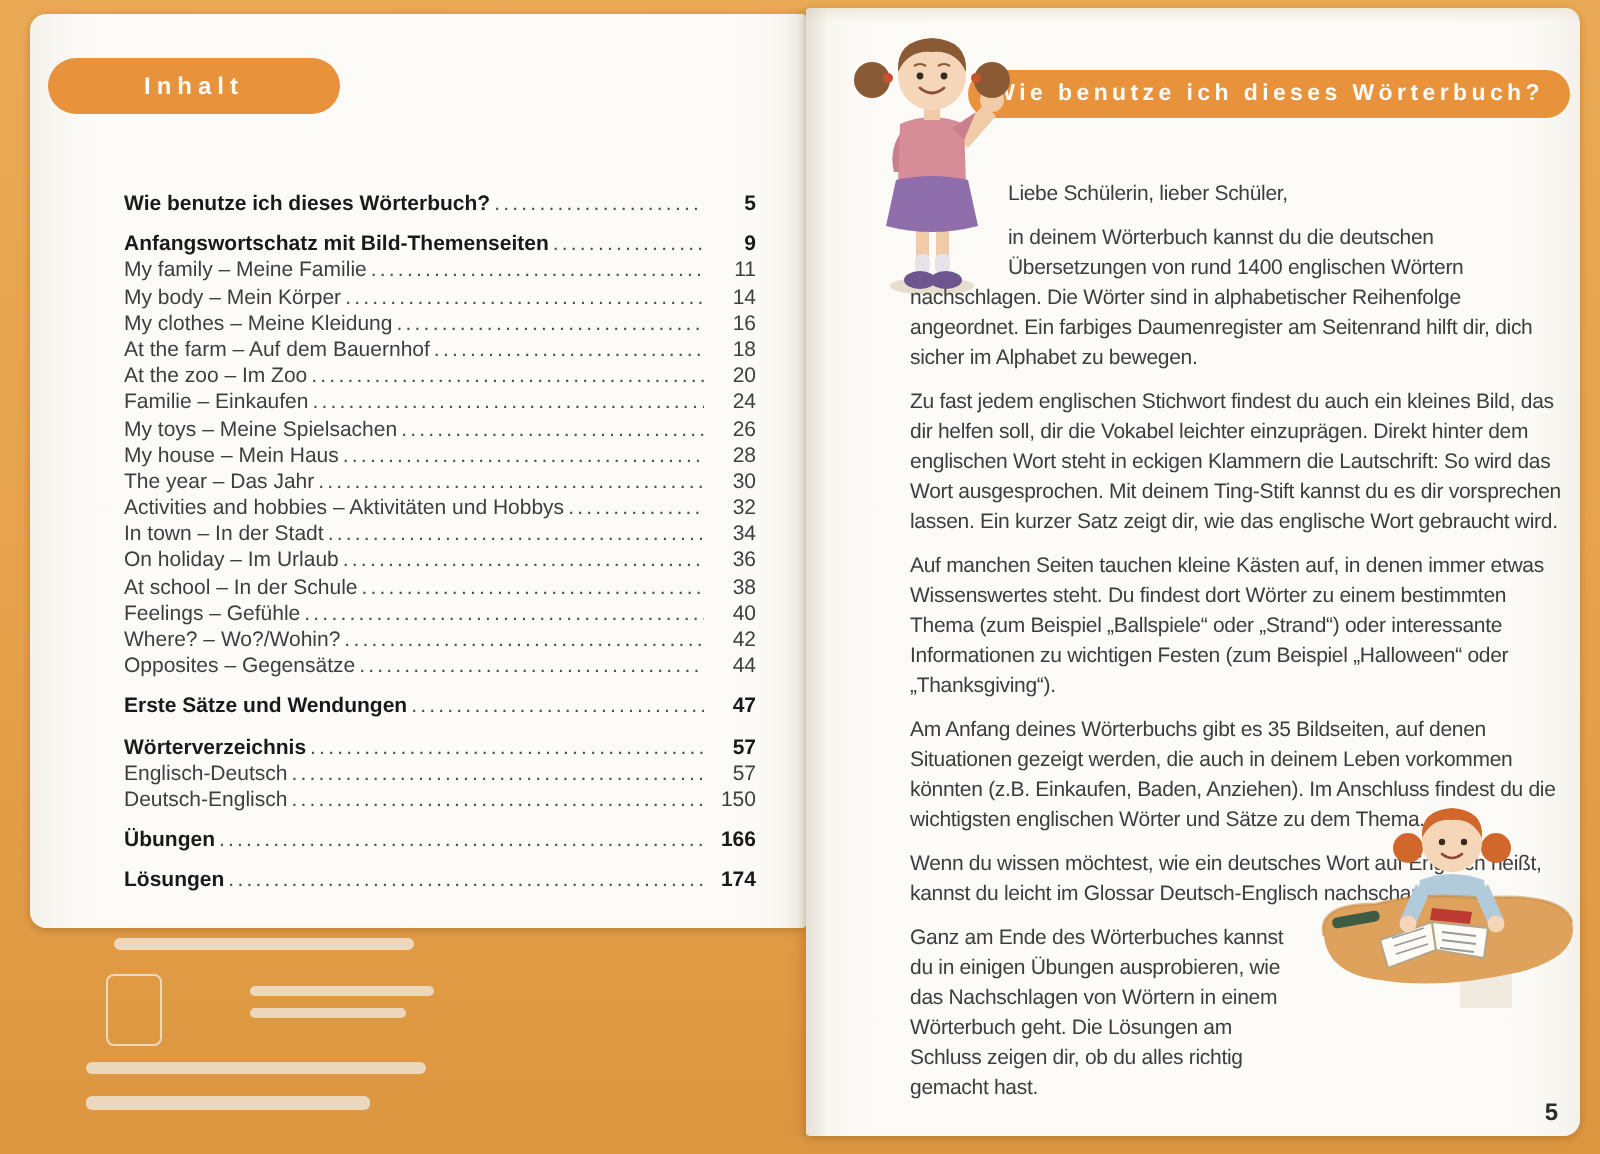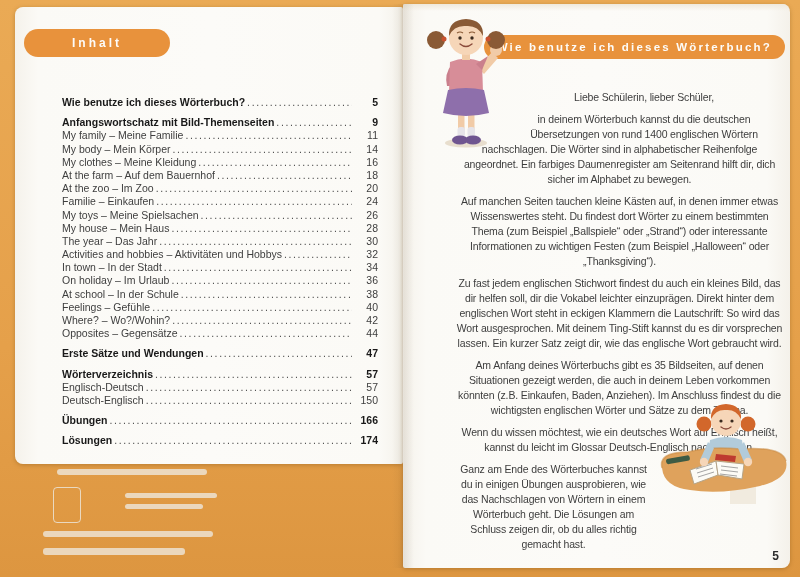--- a/index.html
+++ b/index.html
@@ -39,21 +39,21 @@
   .toc-row.gap{margin-top:7px;}
   .toc-label{white-space:nowrap;}
   .toc-dots{flex:1;overflow:hidden;white-space:nowrap;margin:0 2px;color:#4C4C4C;letter-spacing:1.6px;font-weight:normal;}
   .toc-dots::after{content:"..........................................................................................................";}
   .toc-page{text-align:right;min-width:24px;white-space:nowrap;}
   
   .rp-text{
     position:absolute;left:52px;right:6px;top:86px;
     font-size:10.5px;line-height:15px;color:#3D3D3D;letter-spacing:-0.15px;
   }
-  .rp-text p{margin:0 0 7px 0;text-align:center;}
+  .rp-text p{margin:0 0 7px 0;}
   .sp-girl{float:left;width:49px;height:52px;}
   .sp-table{float:right;width:126px;height:78px;margin-left:6px;}
   
   .illu-waving{position:absolute;left:17px;top:8px;width:92px;height:138px;}
   .illu-reading{position:absolute;left:240px;top:390px;width:150px;height:112px;}
   .folio{position:absolute;right:11px;top:545px;font-size:12px;font-weight:bold;color:#2C2C2C;}
   
   .ghost{position:absolute;background:#EFECE5;border-radius:3px;opacity:.75;}
   .ghost-box{position:absolute;border:1.5px solid #ECE8E0;border-radius:4px;background:transparent;opacity:.8;}
 </style>
@@ -223,22 +223,22 @@
     <circle cx="52" cy="26" r="1.7" fill="#3A2A1E"></circle>
     <path d="M40 32 Q46 37 52 32" stroke="#8A4A3A" stroke-width="1.4" fill="none" stroke-linecap="round"></path>
     <path d="M37 21 Q40 19 43 21" stroke="#8A5A35" stroke-width="1.1" fill="none"></path>
     <path d="M49 21 Q52 19 55 21" stroke="#8A5A35" stroke-width="1.1" fill="none"></path>
   </svg>
 
   <div class="rp-text">
     <div class="sp-girl"></div>
     <p>Liebe Schülerin, lieber Schüler,</p>
     <p>in deinem Wörterbuch kannst du die deutschen Übersetzungen von rund 1400 englischen Wörtern nachschlagen. Die Wörter sind in alphabetischer Reihenfolge angeordnet. Ein farbiges Daumenregister am Seitenrand hilft dir, dich sicher im Alphabet zu bewegen.</p>
+    <p>Zu fast jedem englischen Stichwort findest du auch ein kleines Bild, das dir helfen soll, dir die Vokabel leichter einzuprägen. Direkt hinter dem englischen Wort steht in eckigen Klammern die Lautschrift: So wird das Wort ausgesprochen. Mit deinem Ting-Stift kannst du es dir vorsprechen lassen. Ein kurzer Satz zeigt dir, wie das englische Wort gebraucht wird.</p>
     <p>Auf manchen Seiten tauchen kleine Kästen auf, in denen immer etwas Wissenswertes steht. Du findest dort Wörter zu einem bestimmten Thema (zum Beispiel „Ballspiele“ oder „Strand“) oder interessante Informationen zu wichtigen Festen (zum Beispiel „Halloween“ oder „Thanksgiving“).</p>
-    <p>Zu fast jedem englischen Stichwort findest du auch ein kleines Bild, das dir helfen soll, dir die Vokabel leichter einzuprägen. Direkt hinter dem englischen Wort steht in eckigen Klammern die Lautschrift: So wird das Wort ausgesprochen. Mit deinem Ting-Stift kannst du es dir vorsprechen lassen. Ein kurzer Satz zeigt dir, wie das englische Wort gebraucht wird.</p>
     <p>Am Anfang deines Wörterbuchs gibt es 35 Bildseiten, auf denen Situationen gezeigt werden, die auch in deinem Leben vorkommen könnten (z.B. Einkaufen, Baden, Anziehen). Im Anschluss findest du die wichtigsten englischen Wörter und Sätze zu dem Thema.</p>
     <p>Wenn du wissen möchtest, wie ein deutsches Wort auf Englisch heißt, kannst du leicht im Glossar Deutsch-Englisch nachschauen.</p>
     <div class="sp-table"></div>
     <p>Ganz am Ende des Wörterbuches kannst du in einigen Übungen ausprobieren, wie das Nachschlagen von Wörtern in einem Wörterbuch geht. Die Lösungen am Schluss zeigen dir, ob du alles richtig gemacht hast.</p>
   </div>
 
   <svg class="illu-reading" viewBox="0 0 148 112" aria-hidden="true">
     <rect x="86" y="88" width="26" height="22" fill="#F1EBDF"></rect>
     <circle cx="60" cy="30" r="7.5" fill="#D2672B"></circle>
     <circle cx="104" cy="30" r="7.5" fill="#D2672B"></circle>

